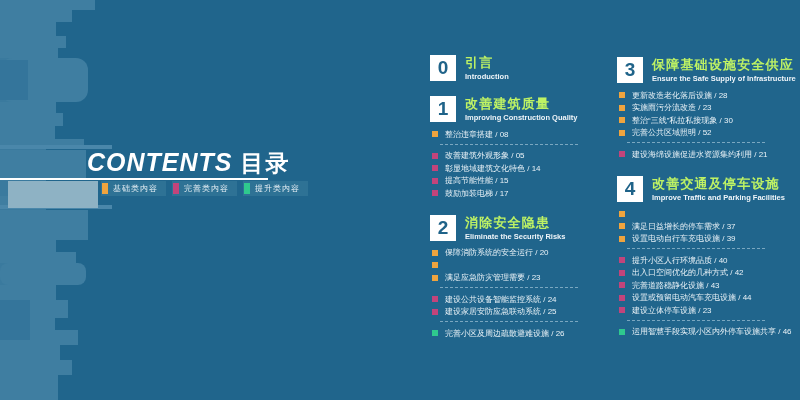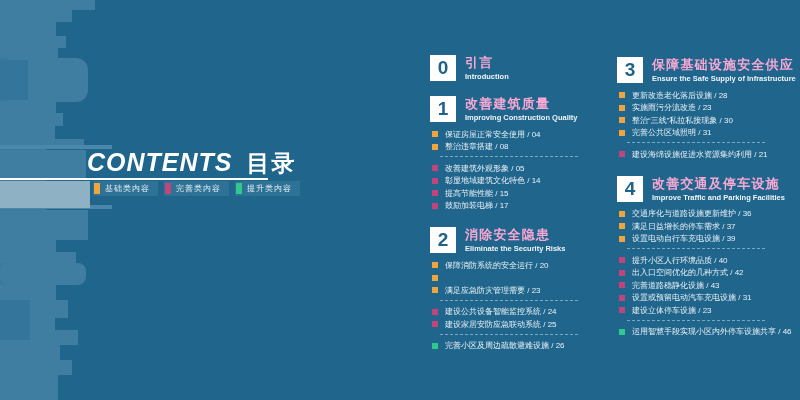--- a/index.html
+++ b/index.html
@@ -9,43 +9,43 @@
     font-family:"Liberation Sans","DejaVu Sans",sans-serif;
   }
   
   .skyline{position:absolute; left:0; top:0;}
   
   .page-title{
     position:absolute; left:87px; top:148px; white-space:nowrap;
     color:#ffffff; font-weight:800;
   }
   .page-title .en{font-size:25px; letter-spacing:1px;font-style:italic;}
-  .page-title .zh{font-size:23px; margin-left:14px; letter-spacing:2px;}
+  .page-title .zh{font-size:23px; margin-left:8px; letter-spacing:2px;}
   .title-line{position:absolute; left:0; top:178px; width:268px; height:2px; background:#ffffff;}
   
-  .legend-row{position:absolute; left:0; top:181px; height:27px; display:flex; align-items:stretch;}
+  .legend-row{position:absolute; left:0; top:181px; height:27px; display:flex; align-items:stretch;padding-left:8px;}
   .legend-lead{width:90px; background:#8EB2C4; margin-right:3px;}
   .legend-chip{
     display:flex; align-items:center; background:#2E7295;
     margin-right:6px; padding:0 8px 0 0; height:15px;
   }
   .legend-swatch{width:6px; height:11px; margin:0 5px 0 1px; flex:none;}
   .legend-label{font-size:8px; color:#E9F1F6; white-space:nowrap; letter-spacing:1px;}
   
   .toc-column{position:absolute; top:55px; width:182px;}
   #col-left{left:430px;}
   #col-right{left:617px; top:57px;}
   .toc-section{margin-bottom:15px;}
   .sec-head{display:flex; align-items:flex-start;}
   .num-box{
     width:26px; height:26px; flex:none; background:#ffffff; color:#1F6389;
     font-weight:bold; font-size:19px; display:flex; align-items:center; justify-content:center;
   }
   .sec-titles{margin-left:9px; padding-top:1px;}
-  .sec-title-zh{font-size:13px; font-weight:bold; color:#f9a8d4; line-height:14px; letter-spacing:1.2px; white-space:nowrap;}
+  .sec-title-zh{font-size:13px; font-weight:bold; color:#bef264; line-height:14px; letter-spacing:1.2px; white-space:nowrap;}
   .sec-title-en{font-size:7.5px; font-weight:bold; color:#EFF5F9; line-height:9px; margin-top:2px; white-space:nowrap;}
   .item-list{list-style:none; margin:6px 0 0 0; padding:0;}
   .toc-item{display:flex; align-items:center; height:12.5px; cursor:pointer;}
   .bullet{width:6px; height:6px; margin:0 7px 0 2px; flex:none;}
   .item-text{font-size:8px; color:#E9F2F7; white-space:nowrap;}
   .divider{border:none; border-top:1px dashed #7AA7C0; margin:3px 0 5px 10px; width:138px; height:0;}
 </style>
 </head>
 <body>
 
@@ -120,24 +120,20 @@
         <div class="sec-head">
           <div class="num-box" style="background: rgb(255, 255, 255); color: rgb(31, 99, 137);">1</div>
           <div class="sec-titles">
             <div class="sec-title-zh">改善建筑质量</div>
             <div class="sec-title-en">Improving Construction Quality</div>
           </div>
         </div>
         <ul class="item-list">
           <li class="toc-item">
             <span class="bullet" style="background: rgb(239, 164, 62);"></span>
-            <span class="item-text">保证房屋正常安全使用 / 04</span>
-          </li>
-          <li class="toc-item">
-            <span class="bullet" style="background: rgb(239, 164, 62);"></span>
             <span class="item-text">整治违章搭建 / 08</span>
           </li>
           <li class="divider"></li>
           <li class="toc-item">
             <span class="bullet" style="background: rgb(194, 68, 123);"></span>
             <span class="item-text">改善建筑外观形象 / 05</span>
           </li>
           <li class="toc-item">
             <span class="bullet" style="background: rgb(194, 68, 123);"></span>
             <span class="item-text">彰显地域建筑文化特色 / 14</span>
@@ -206,41 +202,40 @@
           <li class="toc-item">
             <span class="bullet" style="background: rgb(239, 164, 62);"></span>
             <span class="item-text">实施雨污分流改造 / 23</span>
           </li>
           <li class="toc-item">
             <span class="bullet" style="background: rgb(239, 164, 62);"></span>
             <span class="item-text">整治“三线”私拉私接现象 / 30</span>
           </li>
           <li class="toc-item">
             <span class="bullet" style="background: rgb(239, 164, 62);"></span>
-            <span class="item-text">完善公共区域照明 / 31</span>
+            <span class="item-text">完善公共区域照明 / 52</span>
           </li>
           <li class="divider"></li>
           <li class="toc-item">
             <span class="bullet" style="background: rgb(194, 68, 123);"></span>
             <span class="item-text">建设海绵设施促进水资源集约利用 / 21</span>
           </li>
         </ul>
       </section>
       <section class="toc-section">
         <div class="sec-head">
           <div class="num-box" style="background: rgb(255, 255, 255); color: rgb(31, 99, 137);">4</div>
           <div class="sec-titles">
             <div class="sec-title-zh">改善交通及停车设施</div>
             <div class="sec-title-en">Improve Traffic and Parking Facilities</div>
           </div>
         </div>
         <ul class="item-list">
           <li class="toc-item">
             <span class="bullet" style="background: rgb(239, 164, 62);"></span>
-            <span class="item-text">交通序化与道路设施更新维护 / 36</span>
           </li>
           <li class="toc-item">
             <span class="bullet" style="background: rgb(239, 164, 62);"></span>
             <span class="item-text">满足日益增长的停车需求 / 37</span>
           </li>
           <li class="toc-item">
             <span class="bullet" style="background: rgb(239, 164, 62);"></span>
             <span class="item-text">设置电动自行车充电设施 / 39</span>
           </li>
           <li class="divider"></li>
@@ -251,21 +246,21 @@
           <li class="toc-item">
             <span class="bullet" style="background: rgb(194, 68, 123);"></span>
             <span class="item-text">出入口空间优化的几种方式 / 42</span>
           </li>
           <li class="toc-item">
             <span class="bullet" style="background: rgb(194, 68, 123);"></span>
             <span class="item-text">完善道路稳静化设施 / 43</span>
           </li>
           <li class="toc-item">
             <span class="bullet" style="background: rgb(194, 68, 123);"></span>
-            <span class="item-text">设置或预留电动汽车充电设施 / 31</span>
+            <span class="item-text">设置或预留电动汽车充电设施 / 44</span>
           </li>
           <li class="toc-item">
             <span class="bullet" style="background: rgb(194, 68, 123);"></span>
             <span class="item-text">建设立体停车设施 / 23</span>
           </li>
           <li class="divider"></li>
           <li class="toc-item">
             <span class="bullet" style="background: rgb(47, 201, 142);"></span>
             <span class="item-text">运用智慧手段实现小区内外停车设施共享 / 46</span>
           </li>

